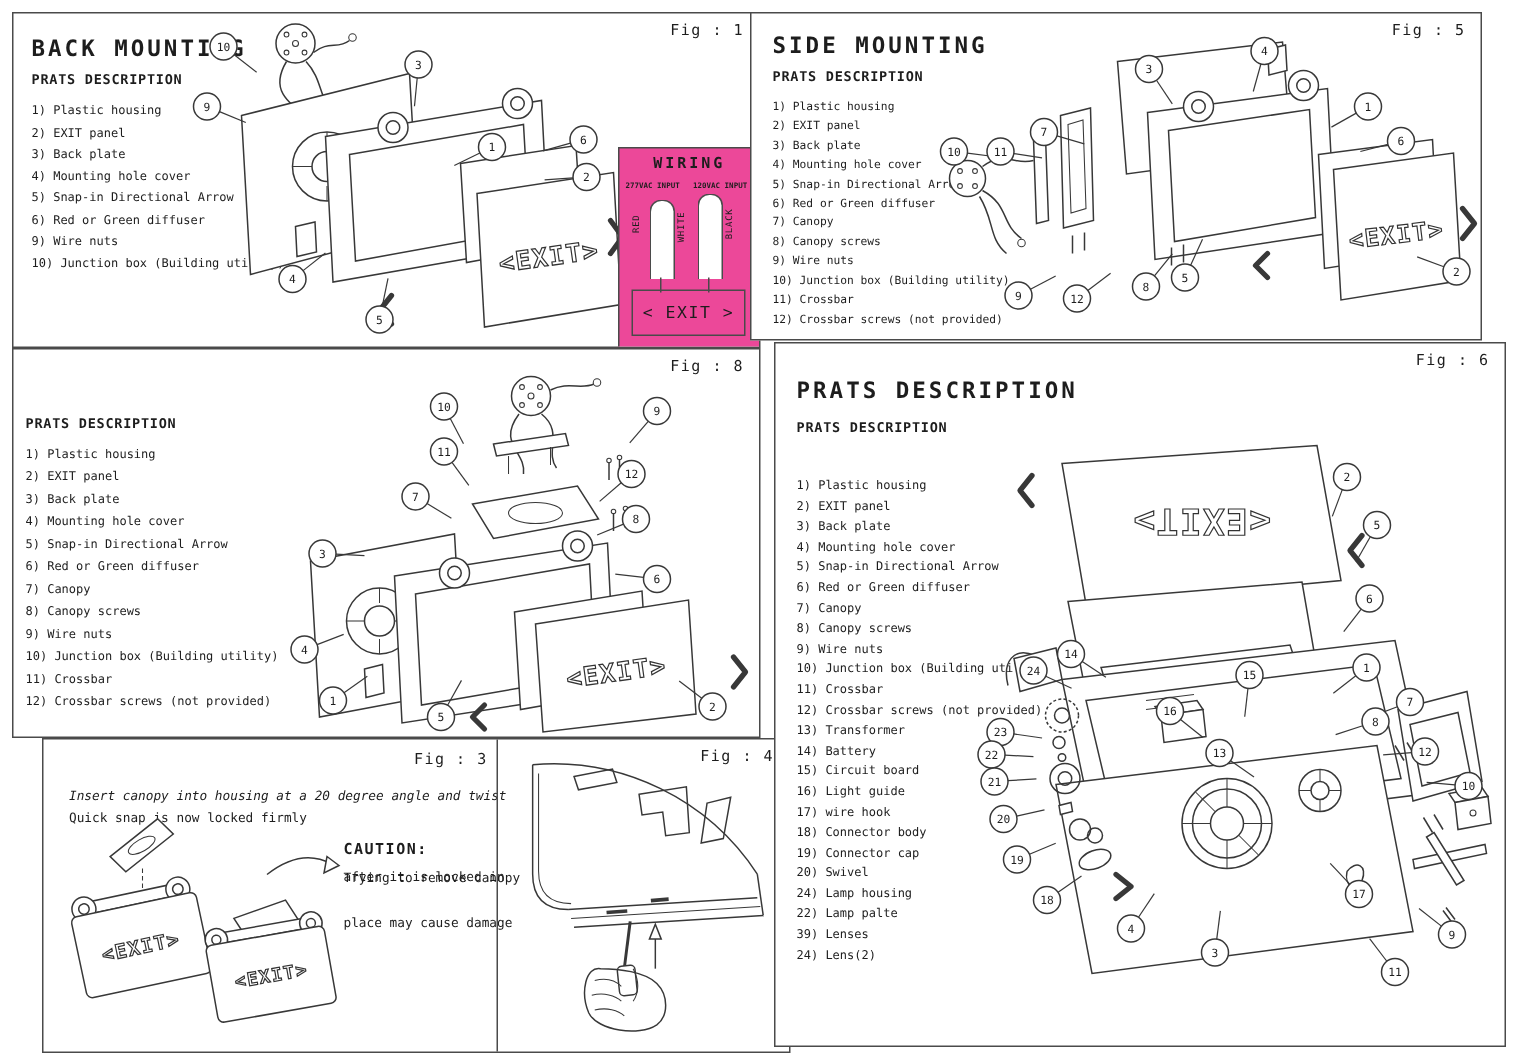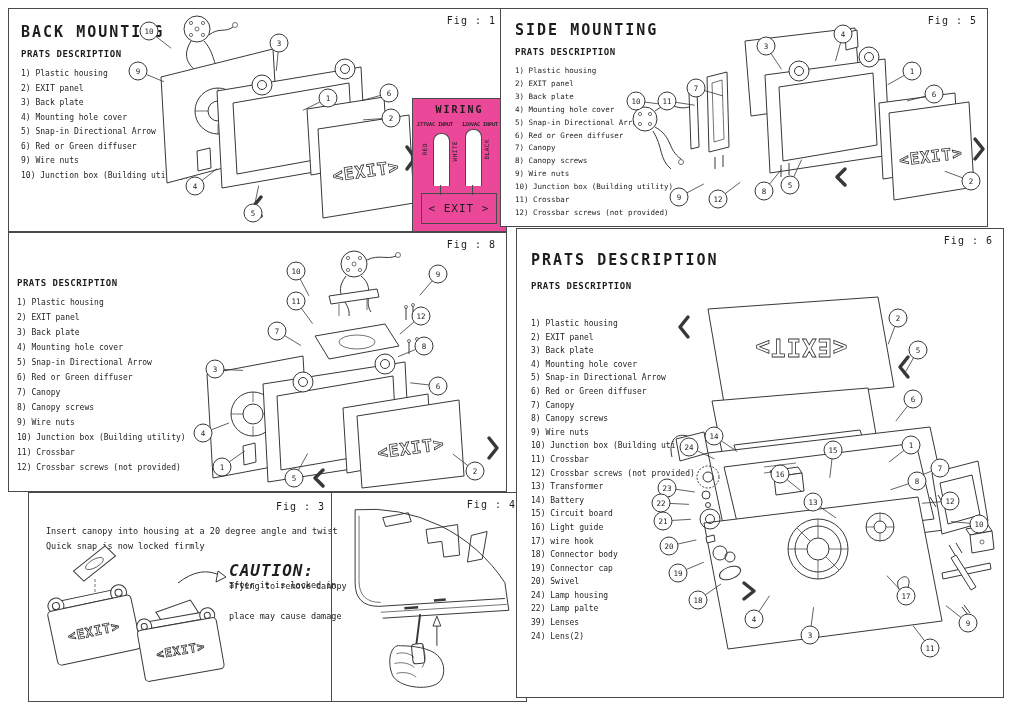--- a/index.html
+++ b/index.html
@@ -19,21 +19,21 @@
   .l{fill:none;stroke:#383838;stroke-width:1;}
   .thin{stroke-width:.7;}
   .thick{fill:none;stroke:#383838;stroke-width:3.5;stroke-linejoin:round;stroke-linecap:round;}
   .dash{stroke-dasharray:3,2;}
   .leader{stroke:#383838;stroke-width:.8;}
   .callout-circle{fill:#fff;stroke:#383838;stroke-width:1;}
   .callout-num{font-size:7.5px;fill:#1d1d1d;text-anchor:middle;font-family:"DejaVu Sans Mono",monospace;}
   .exit-text{fill:#fff;stroke:#333;stroke-width:.8;font-weight:bold;text-anchor:middle;
              font-family:"DejaVu Sans Mono",monospace;letter-spacing:1px;}
   .body-text{position:absolute;font-size:8.5px;white-space:nowrap;}
-  .caution-title{position:absolute;font-size:16px;font-weight:bold;letter-spacing:1px;font-style:italic;}
+  .caution-title{position:absolute;font-size:10px;font-weight:bold;letter-spacing:1px;}
   
   .wiring-box{position:absolute;right:0;bottom:0;width:93px;height:132px;background:#ec4899;
               border-left:1px solid #4a4a4a;border-top:1px solid #4a4a4a;}
   .wiring-title{position:absolute;top:5px;left:0;right:0;text-align:center;font-size:10px;font-weight:bold;letter-spacing:2px;}
   .wiring-input{position:absolute;font-size:5px;font-weight:bold;white-space:nowrap;}
   .wire-loop{position:absolute;border:1px solid #4a4a4a;border-bottom:none;border-radius:8px 8px 0 0;background:#fff;}
   .wire-label{position:absolute;writing-mode:vertical-rl;transform:rotate(180deg);font-size:6px;letter-spacing:.5px;}
   .wire-stub{position:absolute;border-left:1px solid #4a4a4a;width:0;}
   .exit-mini{position:absolute;left:8px;bottom:7px;width:74px;height:29px;border:1px solid #4a4a4a;
              display:flex;align-items:center;justify-content:center;font-size:11px;letter-spacing:1px;}
@@ -251,21 +251,21 @@
           <text x="103" y="234.7" class="callout-num">5</text>
           <line x1="276.8556884980703" y1="219.52653554287645" x2="261.7732531051076" y2="207.97144391117115" class="leader"></line>
           <circle cx="284" cy="225" r="9" class="callout-circle"></circle>
           <text x="284" y="227.7" class="callout-num">2</text>
         </g>
     </svg>
   </div>
 
   <div class="panel" style="left:8px;top:492px;width:497px;height:208px;margin-left:20px;">
     <div class="fig-label" style="right:auto;left:247px;top:8px;">Fig : 3</div>
-    <div class="body-text" style="left:17px;top:33px;">Insert canopy into housing at a 20 degree angle and twist</div>
+    <div class="body-text" style="left:17px;top:33px;font-style:italic;">Insert canopy into housing at a 20 degree angle and twist</div>
     <div class="body-text" style="left:17px;top:48px;">Quick snap is now locked firmly</div>
     <div class="caution-title" style="left:200px;top:68px;">CAUTION:</div>
     <div class="body-text" style="left:200px;top:88px;">Trying to remove canopy</div>
     <div class="body-text" style="left:200px;top:87px;">after it is locked in</div>
     <div class="body-text" style="left:200px;top:118px;">place may cause damage</div>
 
     <svg class="fig" style="left:4px;top:58px;" width="196" height="143" viewBox="0 0 196 143">
       <g transform="rotate(-30 60 18)">
         <polygon class="s" points="42,10 82,4 86,18 46,24"></polygon>
         <ellipse class="l thin" cx="64" cy="14" rx="10" ry="4"></ellipse>

